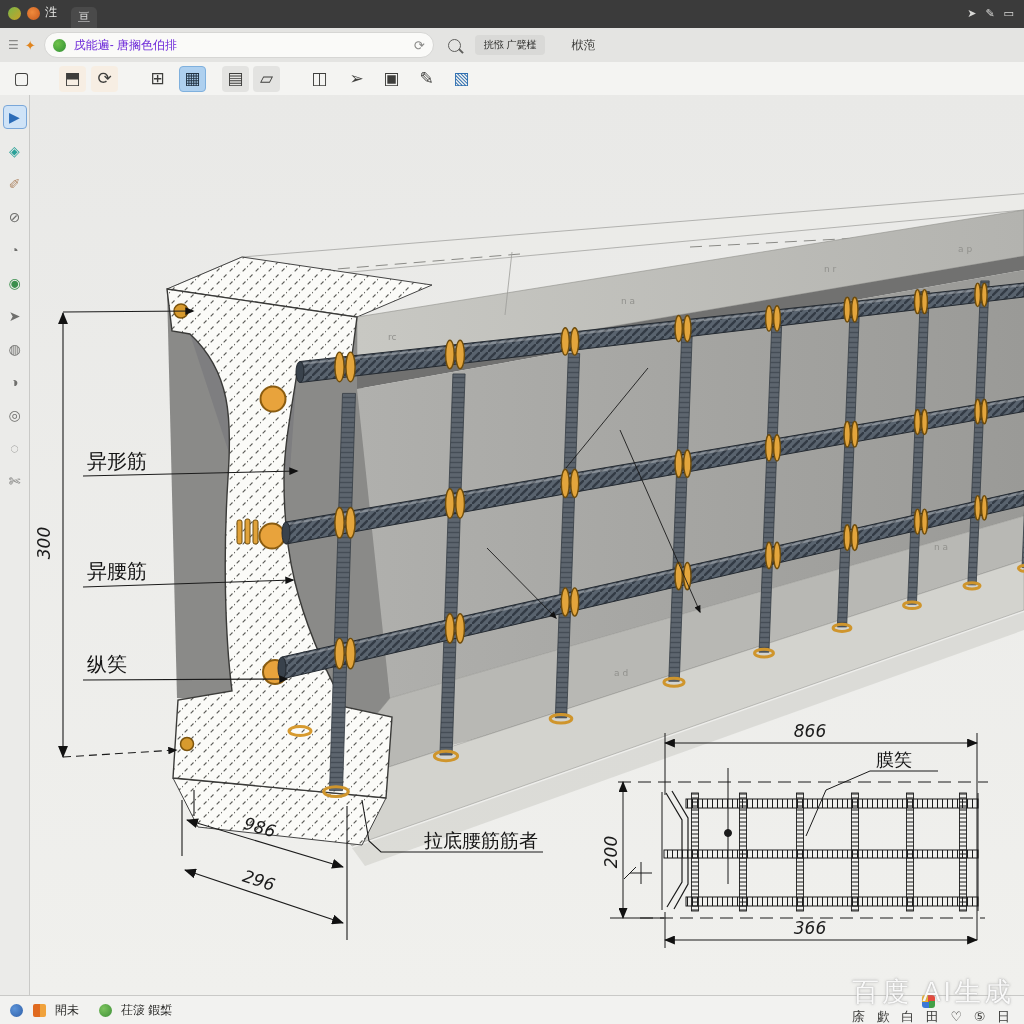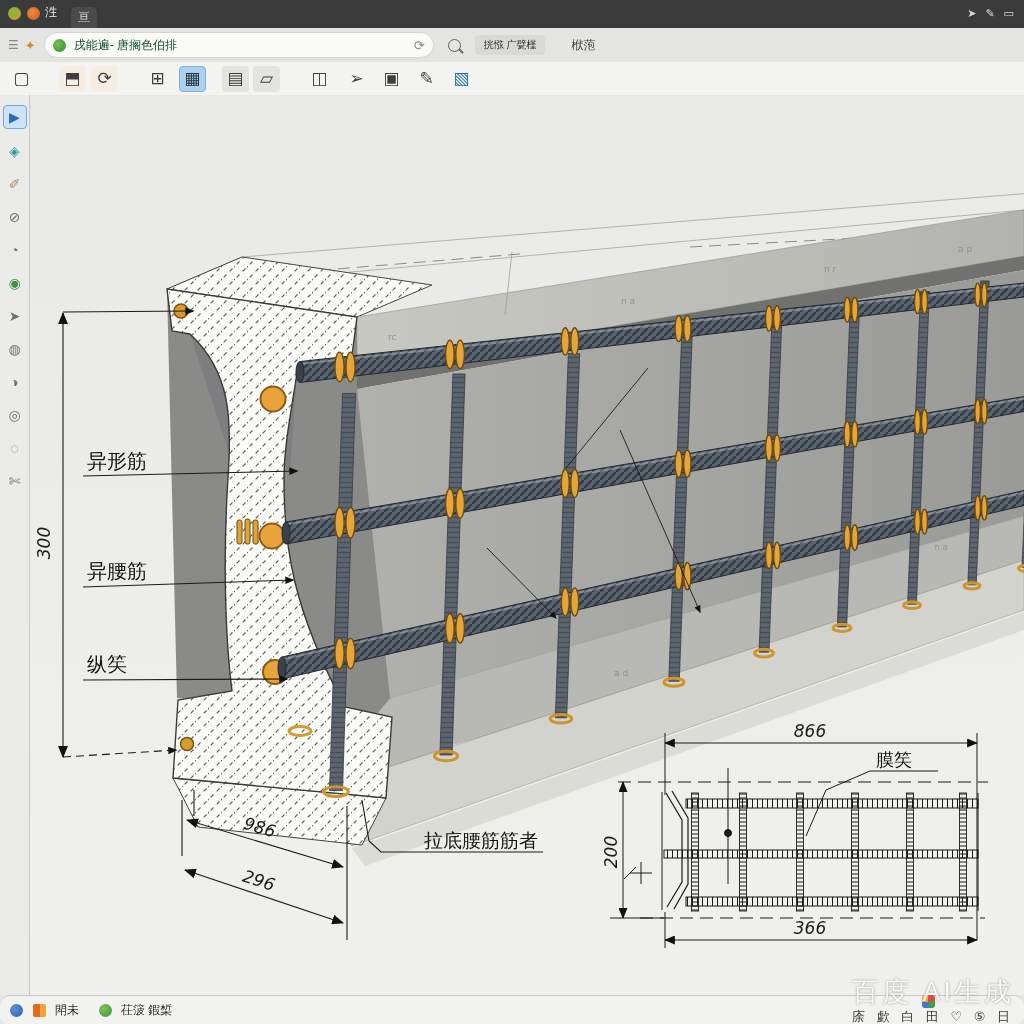--- a/index.html
+++ b/index.html
@@ -17,42 +17,42 @@
   .tab .title{font-size:12px;color:#1c1c1c;margin-left:7px;flex:1;white-space:nowrap;overflow:hidden;}
   .tab .close{font-size:13px;color:#444;margin-left:6px;}
   .newtab{height:21px;min-width:26px;background:#4a4a4a;color:#ddd;border-radius:5px 5px 0 0;margin:0 0 0 10px;font-size:12px;display:flex;align-items:center;justify-content:center;}
   .winicons{margin-left:auto;display:flex;gap:9px;padding:0 10px 8px 0;color:#d8d8d6;font-size:11px;}
   
   .addrbar{position:absolute;left:0;top:28px;width:1024px;height:34px;background:#e4e4e2;display:flex;align-items:center;border-bottom:1px solid #d2d2d0;}
   .menu-ico{color:#8a8a88;font-size:12px;margin:0 6px 0 8px;}
   .ext-ico{color:#e0851f;font-size:13px;margin-right:8px;}
   .field{width:372px;height:24px;background:#fafaf8;border:1px solid #d6d6d4;border-radius:13px;display:flex;align-items:center;padding:0 8px;}
   .site-ico{width:13px;height:13px;border-radius:50%;background:radial-gradient(circle at 35% 35%,#6fc24b,#2f8f33);flex:0 0 auto;}
-  .url{font-size:12px;color:#14532d;margin-left:8px;flex:1;white-space:nowrap;overflow:hidden;}
+  .url{font-size:12px;color:#6d28d9;margin-left:8px;flex:1;white-space:nowrap;overflow:hidden;}
   .refresh{color:#8a8a88;font-size:13px;}
   .mag{width:11px;height:11px;border:1.6px solid #5f5f5d;border-radius:50%;position:relative;margin:0 10px 0 14px;}
   .mag:after{content:"";position:absolute;width:6px;height:1.8px;background:#5f5f5d;left:9px;top:10px;transform:rotate(45deg);}
   .chip{background:#d9d9d7;border-radius:4px;padding:3px 9px;font-size:10px;color:#2b2b29;margin-left:4px;white-space:nowrap;}
   .hint2{font-size:12px;color:#3a3a38;margin-left:26px;white-space:nowrap;}
   
   .toolbar{position:absolute;left:0;top:62px;width:1024px;height:33px;background:#f4f4f2;border-bottom:1px solid #c6c6c4;display:flex;align-items:center;}
   .tbtn{width:27px;height:26px;display:flex;align-items:center;justify-content:center;font-size:17px;color:#3e3e3c;border-radius:4px;background:transparent;border:none;}
   .tbtn.warm{background:#f7eee3;}
   .tbtn.sel{background:#aed0ef;border:1px solid #7fb0dd;color:#234;}
   .tbtn.chipbg{background:#e3e3e1;}
   .tbtn.blueish{color:#2f6fb0;}
   
   .sidebar{position:absolute;left:0;top:95px;width:30px;height:900px;background:#ebebe9;border-right:1px solid #c9c9c7;display:flex;flex-direction:column;align-items:center;padding-top:10px;box-sizing:border-box;}
   .sico{width:22px;height:22px;margin-bottom:11px;display:flex;align-items:center;justify-content:center;font-size:14px;color:#6f6f6d;border-radius:4px;}
   .sico.sel{background:#cfe3f7;border:1px solid #7aa7d9;color:#2b6cb8;}
   .sico.teal{color:#2aa198;} .sico.tan{color:#b08968;} .sico.green{color:#3a8f4d;}
   
   .canvas{position:absolute;left:30px;top:95px;width:994px;height:900px;background:linear-gradient(#e9e9e7,#f0f0ed);}
   
-  .statusbar{position:absolute;left:0;top:995px;width:1024px;height:29px;background:#f2f2f0;border-top:1px solid #c9c9c7;display:flex;align-items:center;font-size:12px;color:#2e2e2c;border-radius:10px;}
+  .statusbar{position:absolute;left:0;top:995px;width:1024px;height:29px;background:#f2f2f0;border-top:1px solid #c9c9c7;display:flex;align-items:center;font-size:12px;color:#2e2e2c;}
   .sb-ico{width:13px;height:13px;border-radius:50%;margin:0 5px;flex:0 0 auto;}
   .sb-ico.blue{background:radial-gradient(circle at 35% 35%,#5b93d8,#2f5fa8);margin-left:10px;}
   .sb-ico.orangegrid{border-radius:2px;background:linear-gradient(90deg,#e06a1f 50%,#f0a23c 50%);}
   .sb-ico.green{background:radial-gradient(circle at 35% 35%,#7cc35e,#3d8f37);margin-left:16px;}
   .sb-txt{margin:0 4px;white-space:nowrap;}
   .tray{margin-left:auto;display:flex;align-items:center;padding-right:10px;flex-direction:column;}
   .palette{width:13px;height:13px;margin-right:10px;background:
     conic-gradient(#e5493d 0 25%,#43a047 0 50%,#3b78d8 0 75%,#f0b429 0 100%);border-radius:3px;}
   .trayglyphs{font-size:13px;color:#3b3b39;letter-spacing:4px;white-space:nowrap;}
   

